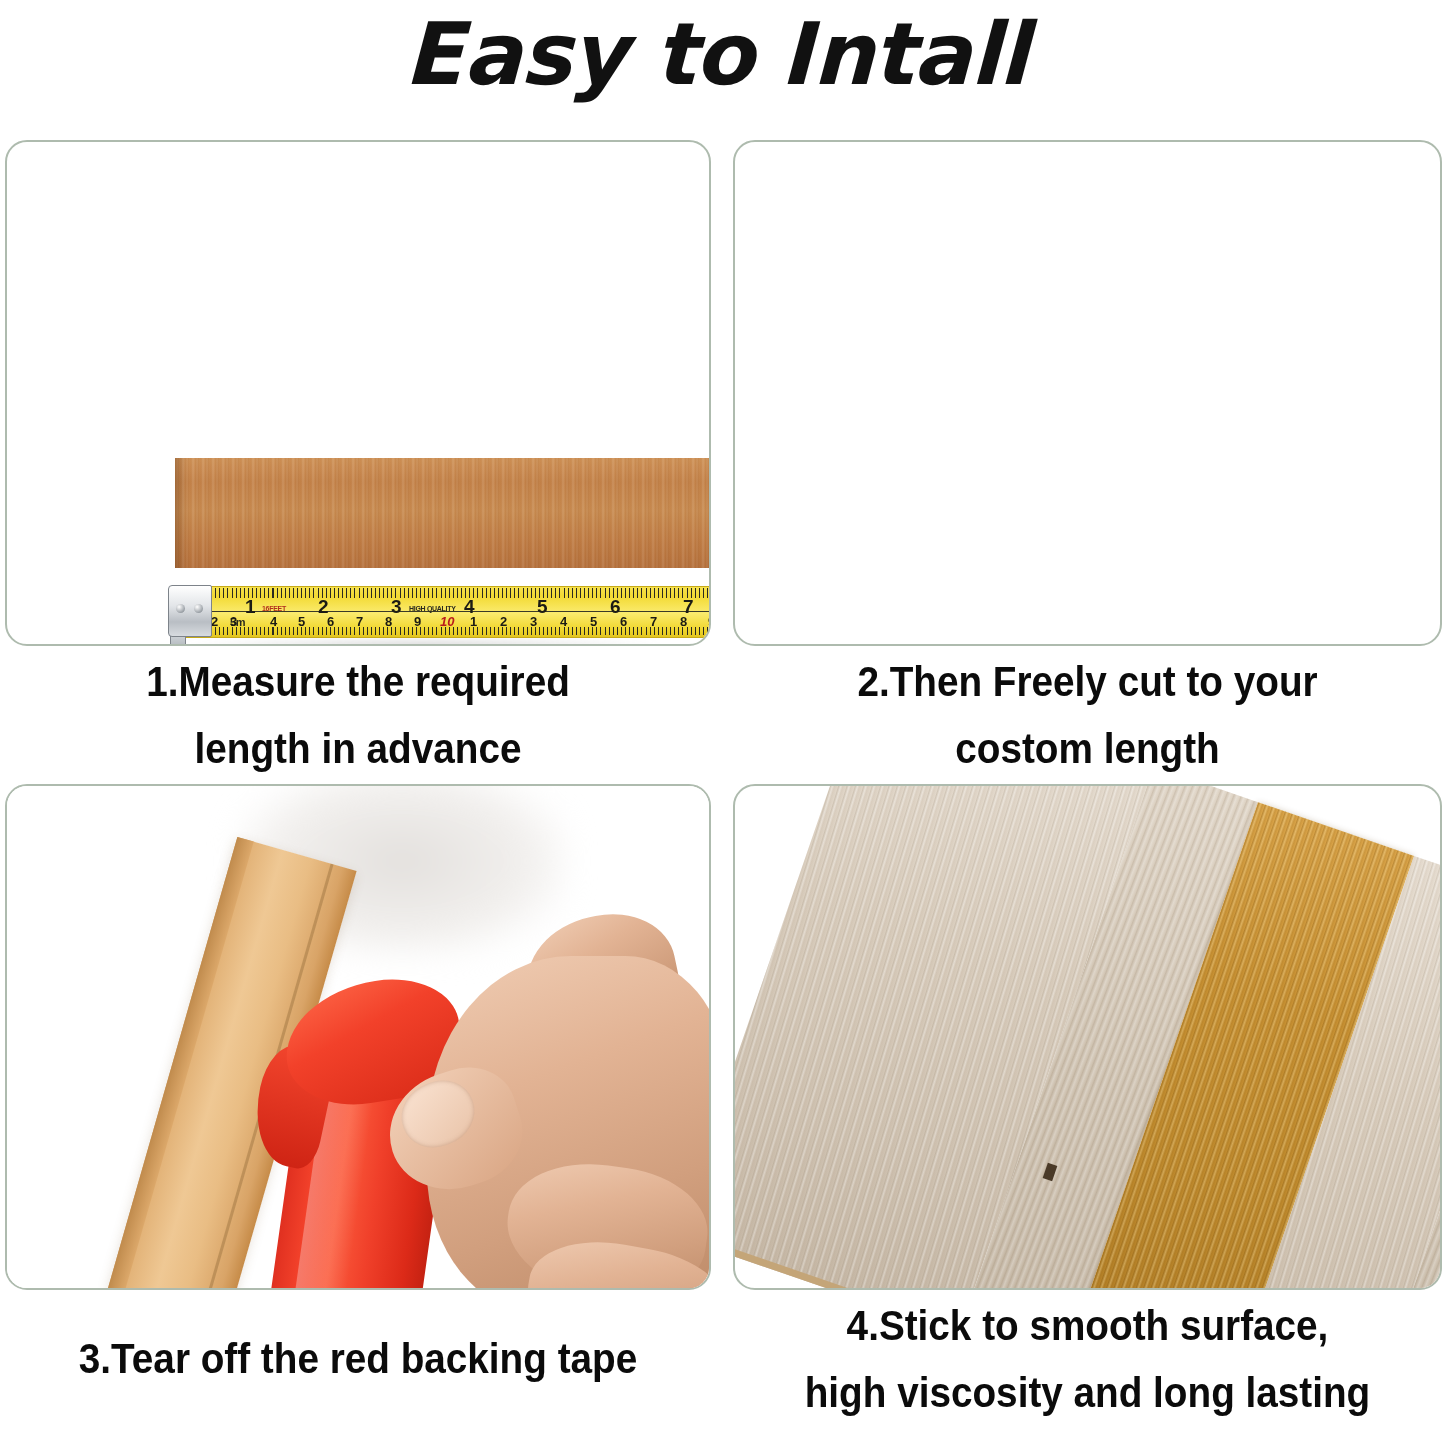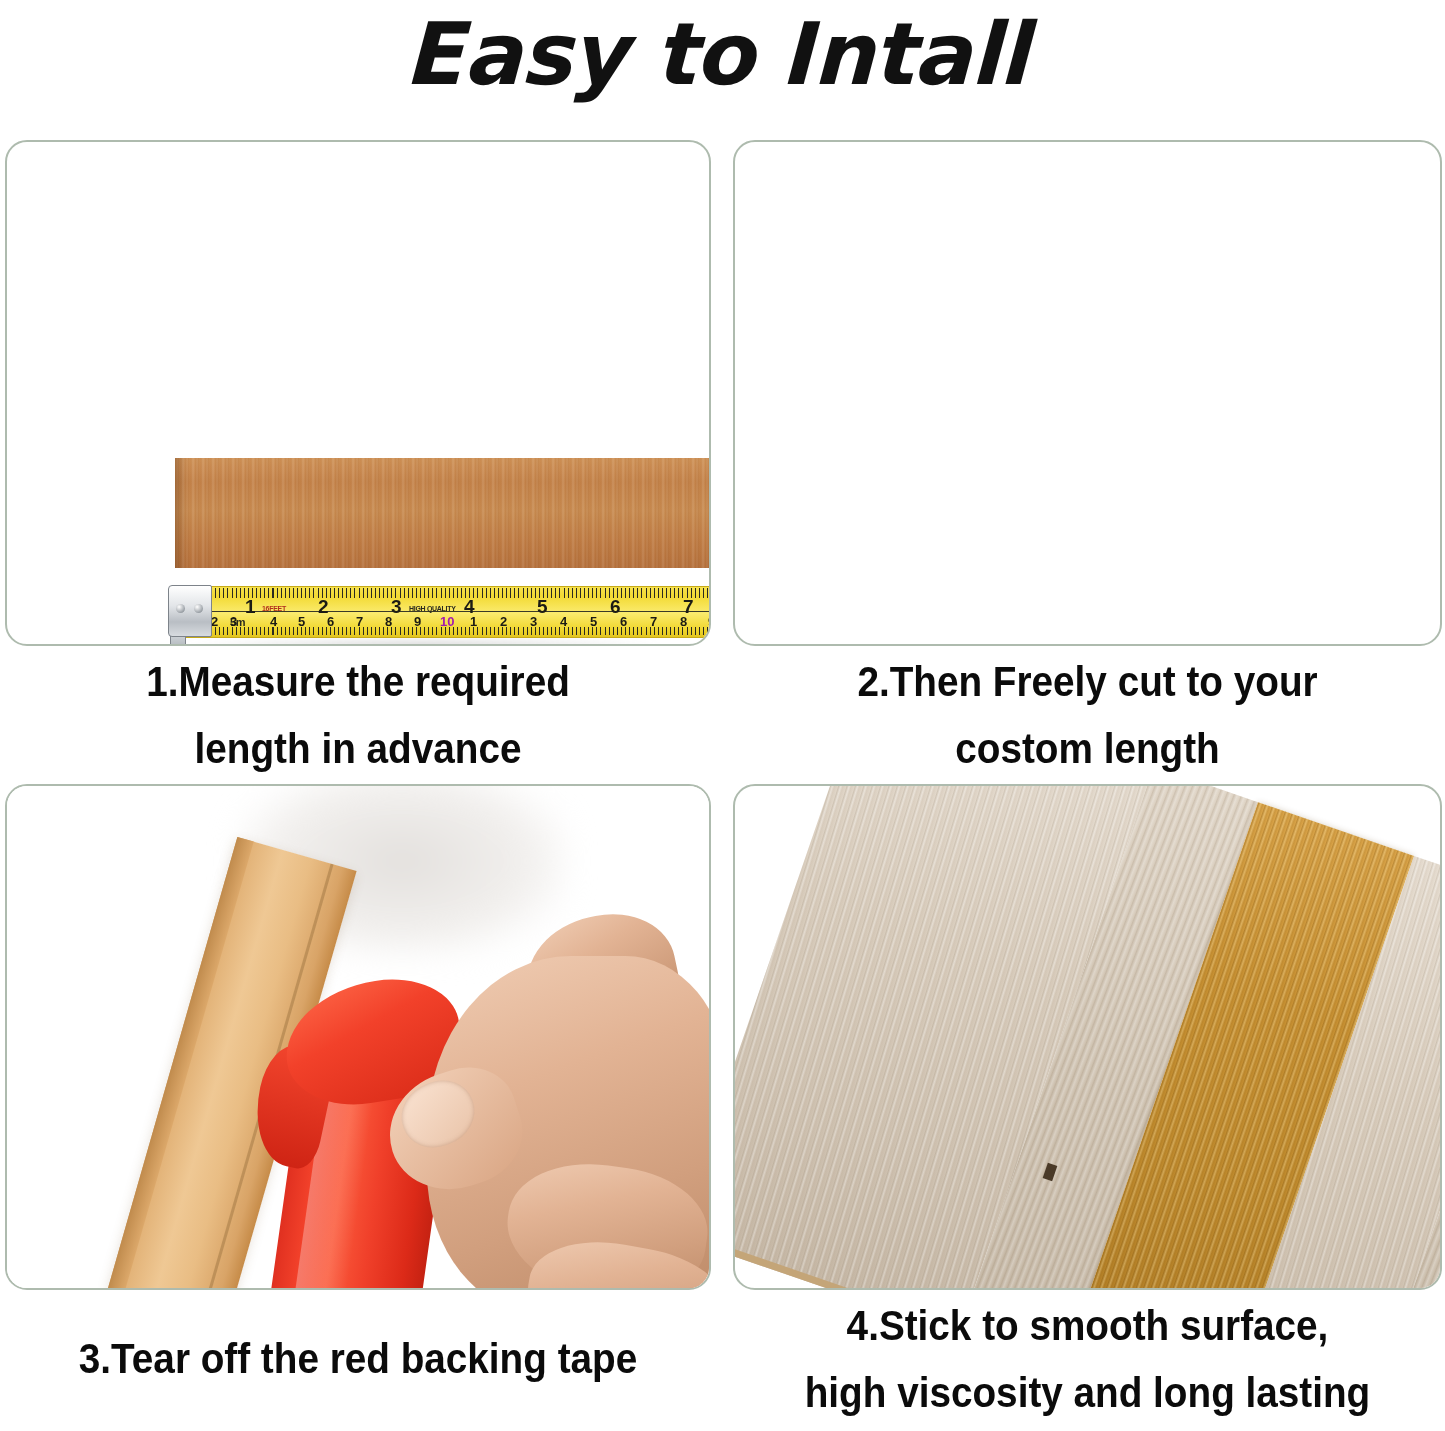--- a/index.html
+++ b/index.html
@@ -115,21 +115,21 @@
 
   .tape-num {
     position: absolute;
     font-family: "Liberation Sans", sans-serif;
     font-weight: 700;
     color: #1b1b14;
     line-height: 1;
   }
   .tape-num.imperial { font-size: 19px; top: 11px; }
   .tape-num.metric   { font-size: 13px; bottom: 8px; }
-  .tape-num.metric.red { color: #a21caf; }
+  .tape-num.metric.red { color: #b91c1c; font-style: italic; }
 
   .tape-micro {
     position: absolute;
     font-family: "Liberation Sans", sans-serif;
     font-weight: 700;
     font-size: 7px;
     color: #b2301d;
     top: 19px;
     letter-spacing: -0.3px;
   }

